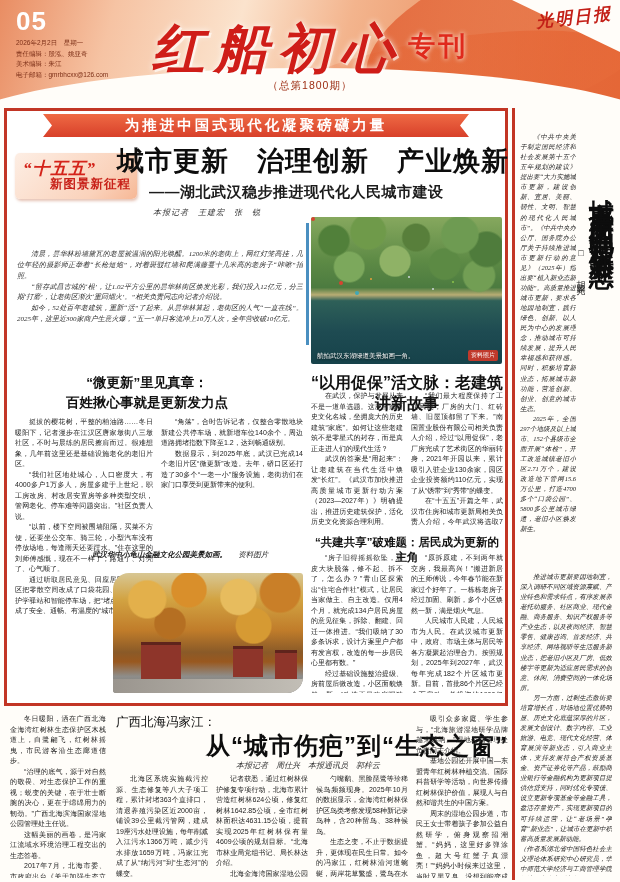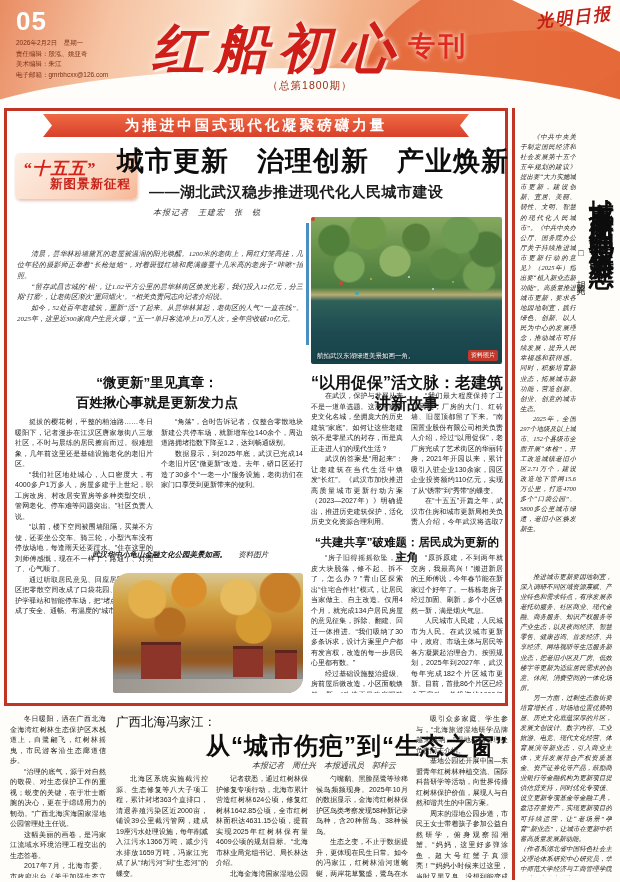--- a/index.html
+++ b/index.html
@@ -49,21 +49,21 @@
       radial-gradient(circle at 70% 32%,#5c8a44 0 9%,transparent 10%),
       radial-gradient(circle at 88% 40%,#729e54 0 8%,transparent 9%),
       linear-gradient(180deg,#86a85e 0%,#5d8a45 30%,#4c7b40 48%,#b9ad74 53%,#2e6058 57%,#1e4b52 78%,#16424a 100%);}
   .photo1 .cap-row{position:absolute;left:6px;right:4px;bottom:3px;display:flex;justify-content:space-between;align-items:flex-end;}
   .photo1 .cap{color:#fff;font-size:6.5px;text-shadow:0 1px 2px rgba(0,0,0,.8);font-family:"Liberation Serif",serif;}
   .credit-tag{background:#c0392b;color:#fff;font-size:6px;padding:1px 3px;border-radius:2px;white-space:nowrap;}
   .boats{position:absolute;left:0;top:0;width:4px;height:4px;border-radius:50%;background:#d84330;
     box-shadow:28px 64px 0 0 #d84330, 44px 74px 0 0 #3fa8b8, 58px 60px 0 -1px #e8a13c, 96px 58px 0 -1px #cfd8dc, 120px 70px 0 -1px #cfd8dc, 140px 63px 0 -1px #8bc34a;}
   
   .sec-head{font-weight:900;color:#111;text-align:center;font-family:"Liberation Sans",sans-serif;}
-  .sec1{left:18px;top:262px;width:264px;font-size:13.5px;line-height:1.45;}
+  .sec1{left:8px;top:262px;width:264px;font-size:13.5px;line-height:1.45;}
   .sec2{left:304px;top:262px;width:192px;font-size:16px;}
   .sec3{left:304px;top:424px;width:192px;font-size:11.5px;}
   .cols{font-size:7px;line-height:1.5;color:#222;overflow:hidden;}
   .colblock{position:absolute;overflow:hidden;}
   
   .photo2cap{left:50px;top:438px;width:246px;font-family:"Liberation Serif",serif;font-style:italic;font-weight:bold;font-size:7.5px;color:#222;text-align:center;line-height:1.5;}
   .photo2cap .credit2{margin-left:1.5em;font-weight:normal;}
   .photo2{left:106px;top:462px;width:190px;height:120px;overflow:hidden;border-radius:16px 3px 16px 3px;
     background:
       radial-gradient(circle at 18% 22%,#e3b04b 0 10%,transparent 11%),
@@ -75,21 +75,21 @@
       linear-gradient(180deg,#d8c794 0%,#d2a342 22%,#c07c2a 48%,#8a5a28 66%,#99581f 74%,#8e8d8a 86%,#7b7b78 100%);}
   .bldg{position:absolute;background:#8e352a;border-top:3px solid #5f241c;}
   .bldg.b1{left:28px;bottom:14px;width:40px;height:34px;}
   .bldg.b2{left:120px;bottom:16px;width:30px;height:28px;}
   .bldg.b3{right:6px;bottom:14px;width:22px;height:26px;}
   .road{position:absolute;right:0;bottom:0;width:100%;height:14px;background:linear-gradient(90deg,#9a958e,#c2beb6);}
   
   .bottom{position:absolute;left:4px;top:710px;width:504px;height:170px;}
   .kicker{left:112px;top:4px;font-size:12.5px;font-weight:400;color:#111;}
   .headline2{left:112px;top:20px;width:392px;text-align:right;font-size:24px;font-weight:900;color:#0d0d0d;letter-spacing:1px;white-space:nowrap;}
-  .byline2{left:124px;top:50px;width:392px;text-align:center;font-family:"Liberation Serif",serif;font-style:italic;font-size:8px;color:#333;}
+  .byline2{left:108px;top:50px;width:392px;text-align:center;font-family:"Liberation Serif",serif;font-style:italic;font-size:8px;color:#333;}
   
   .comment{position:absolute;left:512px;top:108px;width:106px;height:772px;border-left:3px solid #c23524;border-right:3px solid #c23524;background:#fffdf9;}
   .vt-title{position:absolute;right:2px;top:70px;height:470px;writing-mode:vertical-rl;font-size:25px;font-weight:900;color:#0d0d0d;letter-spacing:5px;font-family:"Liberation Sans",sans-serif;}
   .vt-author{position:absolute;right:34px;top:140px;writing-mode:vertical-rl;font-size:9px;color:#222;letter-spacing:3px;font-family:"Liberation Serif",serif;}
   .narrow{font-family:"Liberation Serif",serif;font-style:italic;font-size:6.5px;line-height:1.55;color:#222;overflow:hidden;}
   .attrib{font-family:"Liberation Serif",serif;font-style:italic;}
 </style>
 </head>
 <body>
 

